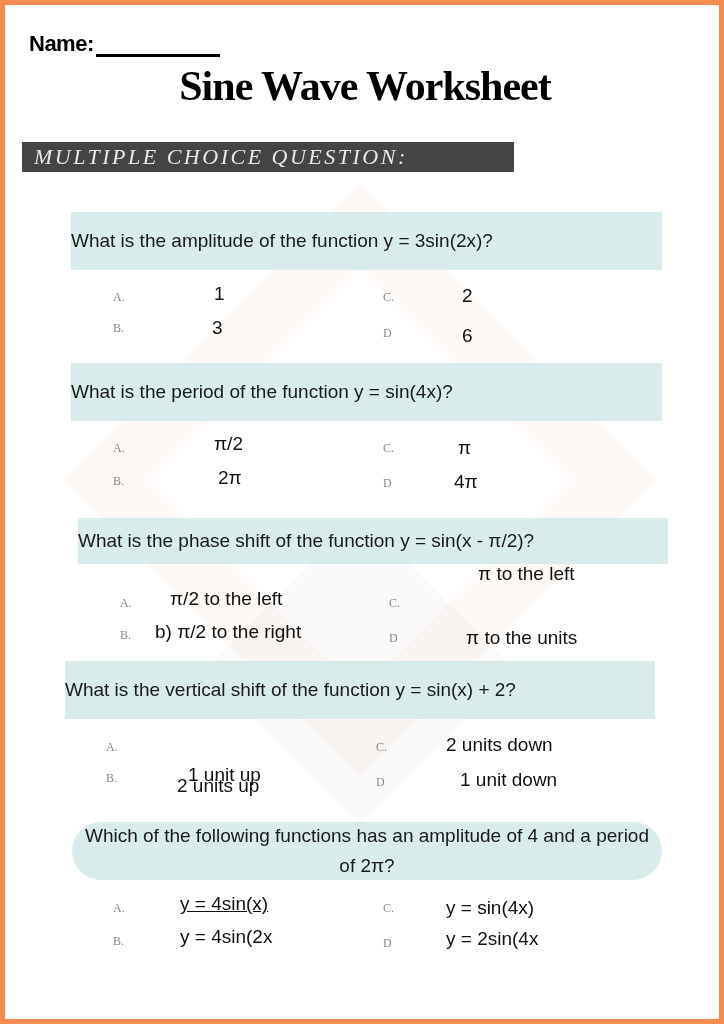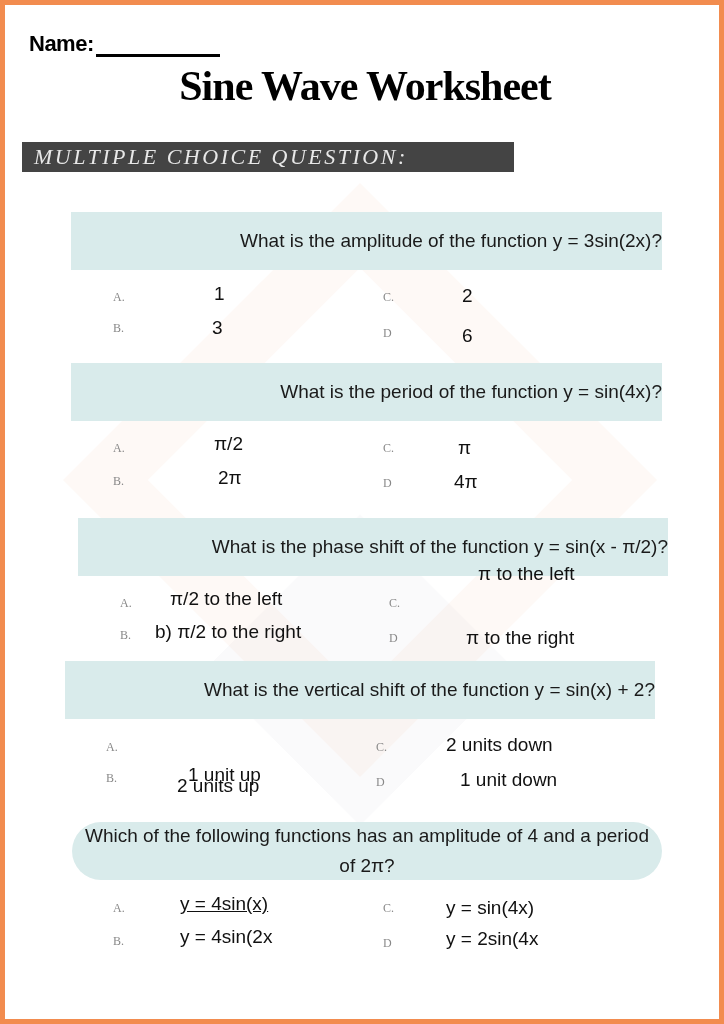--- a/index.html
+++ b/index.html
@@ -4,21 +4,21 @@
 <style>
   html, body { margin:0; padding:0; }
   body { width:724px; height:1024px; position:relative; background:#ffffff; overflow:hidden; font-family:"Liberation Sans", sans-serif; }
   .frame { position:absolute; left:0; top:0; width:724px; height:1024px; box-sizing:border-box; border:5px solid #f28c4f; }
   .watermark { position:absolute; left:150px; top:270px; width:420px; height:420px; transform:rotate(45deg); border:60px solid rgba(242,140,79,0.05); box-sizing:border-box; pointer-events:none; }
   .watermark2 { position:absolute; left:250px; top:560px; width:220px; height:220px; transform:rotate(45deg); background:rgba(180,190,200,0.07); pointer-events:none; }
   .name { position:absolute; left:29px; top:31px; font-size:22px; font-weight:bold; color:#000; letter-spacing:-0.5px; }
   .name-line { display:inline-block; width:124px; border-bottom:3px solid #000; margin-left:2px; height:20px; vertical-align:bottom; }
   .title { position:absolute; left:0; width:724px; top:62px; text-align:center; font-size:42px; font-weight:bold; color:#000; letter-spacing:-1px; padding-left:6px; box-sizing:border-box;font-family:Liberation Serif, serif; }
   .band { position:absolute; left:22px; top:142px; width:492px; height:30px; background:#444444; color:#e8e8e8; font-family:"Liberation Serif", serif; font-style:italic; font-size:22px; letter-spacing:2.5px; line-height:30px; padding-left:12px; box-sizing:border-box; }
-  .qbox { position:absolute; background:#d9ebeb; font-size:19px; color:#1a1a1a; display:flex; align-items:center; justify-content:flex-end; text-align:center; line-height:30px; }
+  .qbox { position:absolute; background:#d9ebeb; font-size:19px; color:#1a1a1a; display:flex; align-items:center; justify-content:flex-start; text-align:center; line-height:30px; }
   .lbl { position:absolute; font-family:"Liberation Serif", serif; font-size:12px; color:#888; }
   .ans { position:absolute; font-size:19px; color:#111; }
 </style>
 </head>
 <body>
 
 <div class="frame"></div>
 <div class="watermark"></div>
 <div class="watermark2"></div>
 
@@ -43,31 +43,31 @@
   </div>
 <span class="lbl" style="left:113px;top:441px;">A.</span>
 <span class="ans" style="left:214px;top:433px;">π/2</span>
 <span class="lbl" style="left:113px;top:474px;">B.</span>
 <span class="ans" style="left:218px;top:467px;">2π</span>
 <span class="lbl" style="left:383px;top:441px;">C.</span>
 <span class="ans" style="left:458px;top:437px;">π</span>
 <span class="lbl" style="left:383px;top:476px;">D</span>
 <span class="ans" style="left:454px;top:471px;">4π</span>
 
-<div class="qbox" style="left:78px;top:518px;width:590px;height:58px;">
+<div class="qbox" style="left:78px;top:518px;width:590px;height:46px;">
     <span>What is the phase shift of the function y = sin(x - π/2)?</span>
   </div>
 <span class="lbl" style="left:120px;top:596px;">A.</span>
 <span class="ans" style="left:170px;top:588px;">π/2 to the left</span>
 <span class="lbl" style="left:120px;top:628px;">B.</span>
 <span class="ans" style="left:155px;top:621px;">b) π/2 to the right</span>
 <span class="lbl" style="left:389px;top:596px;">C.</span>
 <span class="ans" style="left:450px;top:563px;margin-left:28px;">π to the left</span>
 <span class="lbl" style="left:389px;top:631px;">D</span>
-<span class="ans" style="left:466px;top:627px;">π to the right</span>
+<span class="ans" style="left:466px;top:627px;">π to the units</span>
 
 <div class="qbox" style="left:65px;top:661px;width:590px;height:58px;">
     <span>What is the vertical shift of the function y = sin(x) + 2?</span>
   </div>
 <span class="lbl" style="left:106px;top:740px;">A.</span>
 <span class="ans" style="left:177px;top:731px;margin-top:44px;">2 units up</span>
 <span class="lbl" style="left:106px;top:771px;">B.</span>
 <span class="ans" style="left:188px;top:764px;">1 unit up</span>
 <span class="lbl" style="left:376px;top:740px;">C.</span>
 <span class="ans" style="left:446px;top:734px;">2 units down</span>

